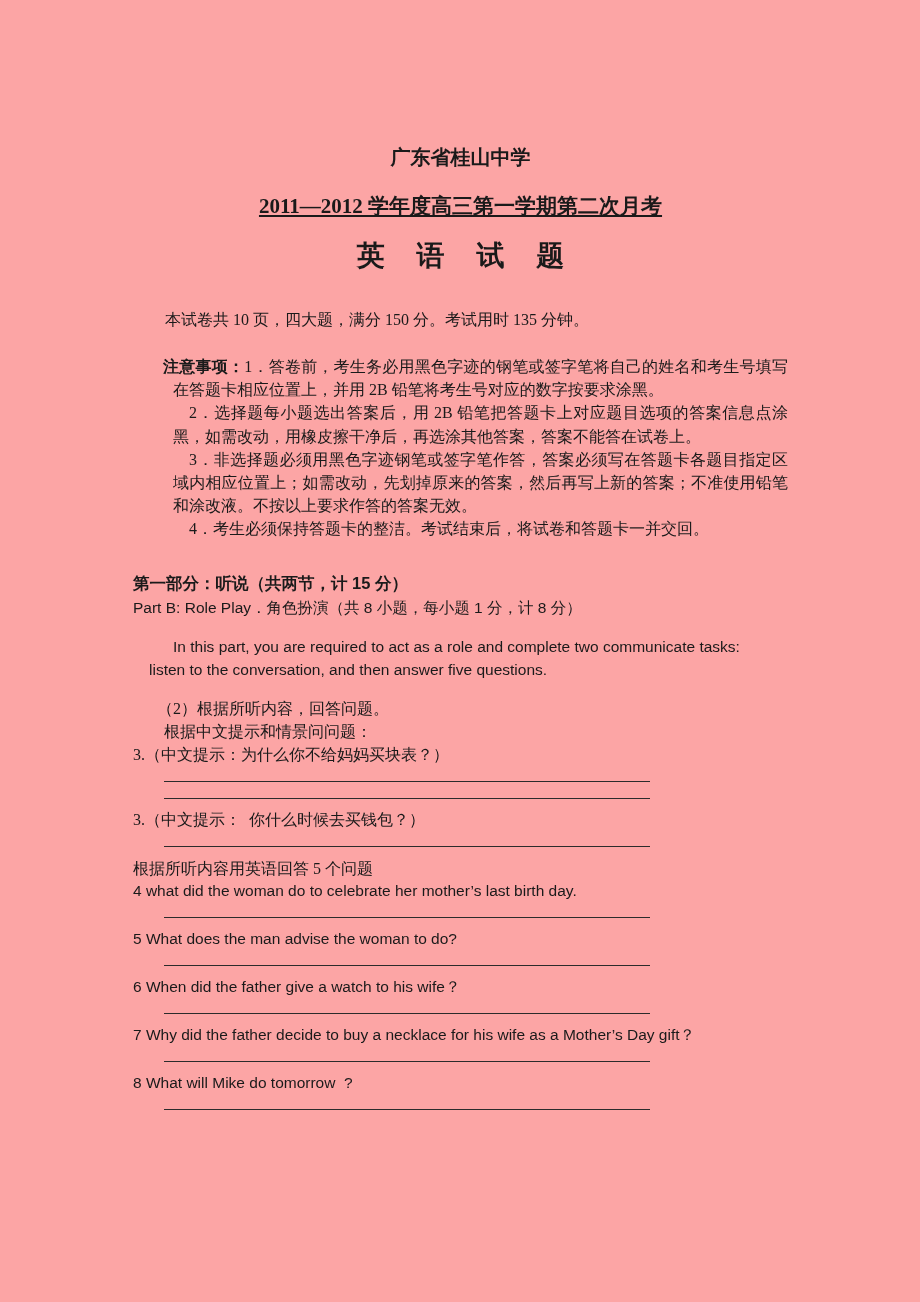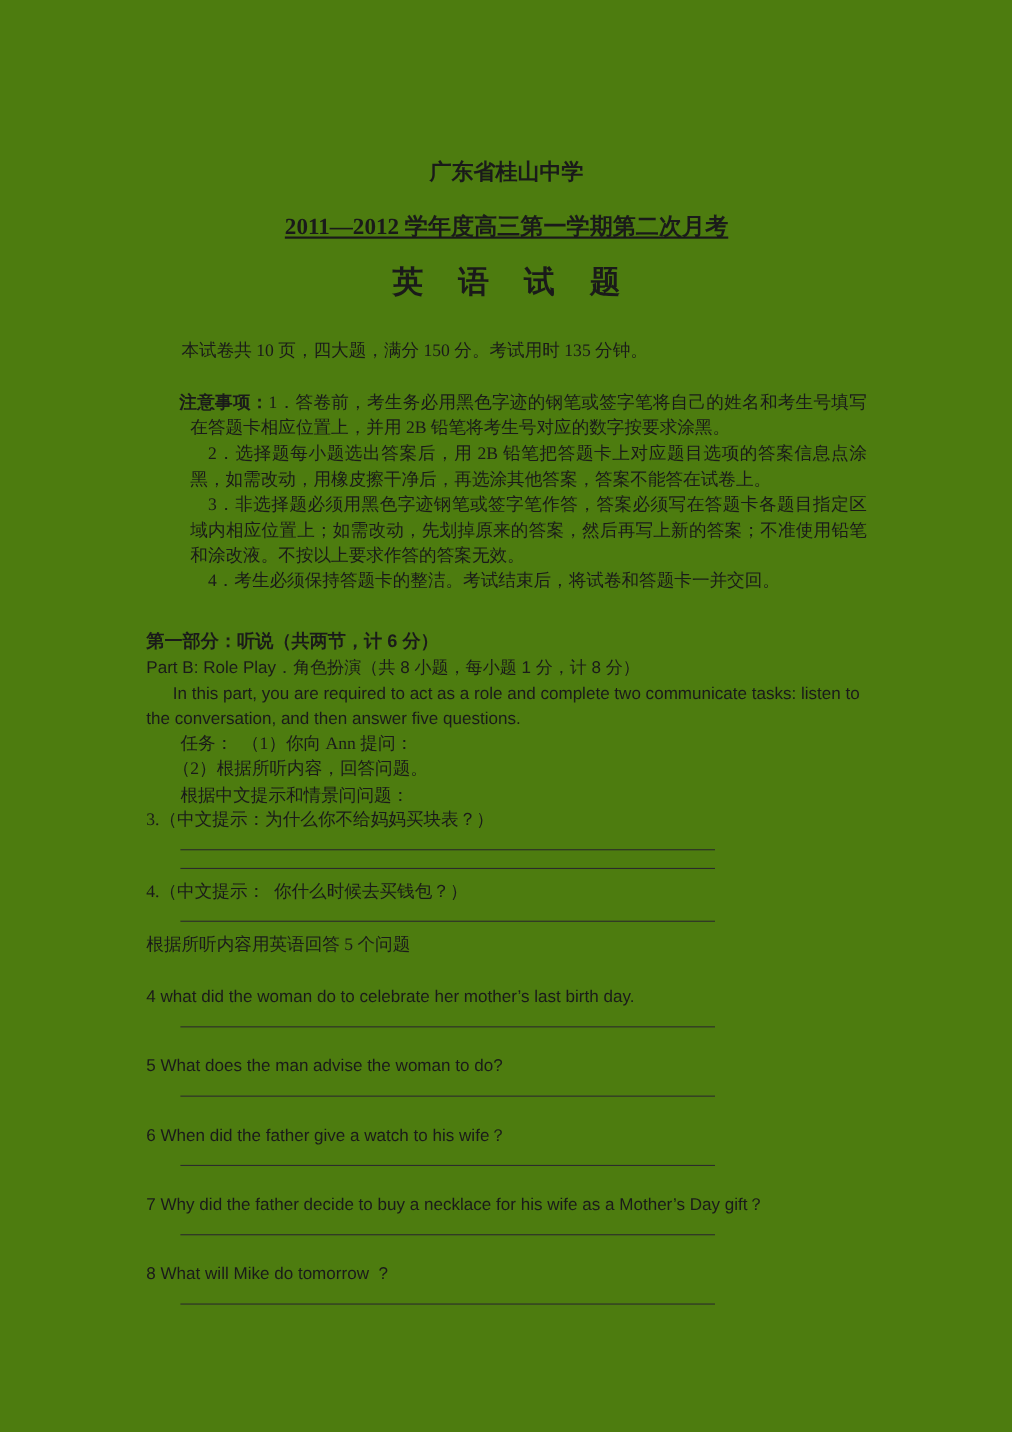--- a/index.html
+++ b/index.html
@@ -1,21 +1,21 @@
 <!DOCTYPE html>
 <html><head>
 <meta charset="utf-8">
 <style>
   html, body { margin: 0; padding: 0; background: #e8e8e8; }
   .page {
     position: relative;
     width: 920px;
     height: 1302px;
     margin: 0 auto;
-    background: #4d7c0f;
+    background: #fca5a5;
     color: #1a1a1a;
     overflow: hidden;
   }
   .content { padding: 146px 132px 0 133px; }
 
   .school {
     margin: 0; text-align: center;
     font: bold 20px/22px "Liberation Serif", "DejaVu Serif", serif;
   }
   .session {
@@ -46,38 +46,37 @@
 
   .part-heading {
     margin: 31px 0 0;
     font: bold 16.5px/22px "Liberation Sans", "DejaVu Sans", sans-serif;
   }
   .partb-line {
     margin: 2px 0 0;
     font: 15.5px/23px "Liberation Sans", "DejaVu Sans", sans-serif;
   }
   .instr-en {
-    margin: 0; text-indent: 24px;
+    margin: 16px; text-indent: 24px;
     font: 15.5px/23px "Liberation Sans", "DejaVu Sans", sans-serif;
   }
   .cn-line {
     margin: 0; white-space: pre-wrap;
     font: 16px/23.6px "Liberation Serif", "DejaVu Serif", serif;
   }
   .ind-31 { padding-left: 31px; }
   .ind-24 { padding-left: 24px; }
 
   .q-list { margin: 0; }
   .q-line {
     margin: 0; white-space: pre-wrap;
     font: 16px/21px "Liberation Serif", "DejaVu Serif", serif;
   }
   .q-list.en .q-line {
     font: 15.5px/21px "Liberation Sans", "DejaVu Sans", sans-serif;
-    margin-top: 25px;
   }
   .blank-line {
     height: 0;
     margin: 16px 0 10px 31px;
     width: 486px;
     border-bottom: 1.6px solid #2b2b2b;
   }
   .en-header {
     margin: 0;
     font: 16px/23px "Liberation Serif", "DejaVu Serif", serif;
@@ -95,33 +94,32 @@
 
     <p class="exam-info">本试卷共 10 页，四大题，满分 150 分。考试用时 135 分钟。</p>
 
     <div class="notices">
       <p class="notice-first"><span class="notice-label">注意事项：</span><span>1．答卷前，考生务必用黑色字迹的钢笔或签字笔将自己的姓名和考生号填写在答题卡相应位置上，并用 2B 铅笔将考生号对应的数字按要求涂黑。</span></p>
       <p class="notice-item">2．选择题每小题选出答案后，用 2B 铅笔把答题卡上对应题目选项的答案信息点涂黑，如需改动，用橡皮擦干净后，再选涂其他答案，答案不能答在试卷上。</p>
       <p class="notice-item">3．非选择题必须用黑色字迹钢笔或签字笔作答，答案必须写在答题卡各题目指定区域内相应位置上；如需改动，先划掉原来的答案，然后再写上新的答案；不准使用铅笔和涂改液。不按以上要求作答的答案无效。</p>
       <p class="notice-item">4．考生必须保持答题卡的整洁。考试结束后，将试卷和答题卡一并交回。</p>
     </div>
 
-    <p class="part-heading">第一部分：听说（共两节，计 6 分）</p>
+    <p class="part-heading">第一部分：听说（共两节，计 15 分）</p>
     <p class="partb-line">Part B: Role Play．角色扮演（共 8 小题，每小题 1 分，计 8 分）</p>
     <p class="instr-en">In this part, you are required to act as a role and complete two communicate tasks: listen to the conversation, and then answer five questions.</p>
 
-    <p class="cn-line ind-31">任务：  （1）你向 Ann 提问：</p>
     <p class="cn-line ind-24">（2）根据所听内容，回答问题。</p>
     <p class="cn-line ind-31">根据中文提示和情景问问题：</p>
 
     <div class="q-list cn">
         <div class="q-line">3.（中文提示：为什么你不给妈妈买块表？）</div>
         <div class="blank-line"></div>
         <div class="blank-line"></div>
-        <div class="q-line">4.（中文提示：  你什么时候去买钱包？）</div>
+        <div class="q-line">3.（中文提示：  你什么时候去买钱包？）</div>
         <div class="blank-line"></div>
       </div>
 
     <p class="en-header">根据所听内容用英语回答 5 个问题</p>
 
     <div class="q-list en">
         <div class="q-line">4 what did the woman do to celebrate her mother’s last birth day.</div>
         <div class="blank-line"></div>
         <div class="q-line">5 What does the man advise the woman to do?</div>
         <div class="blank-line"></div>

